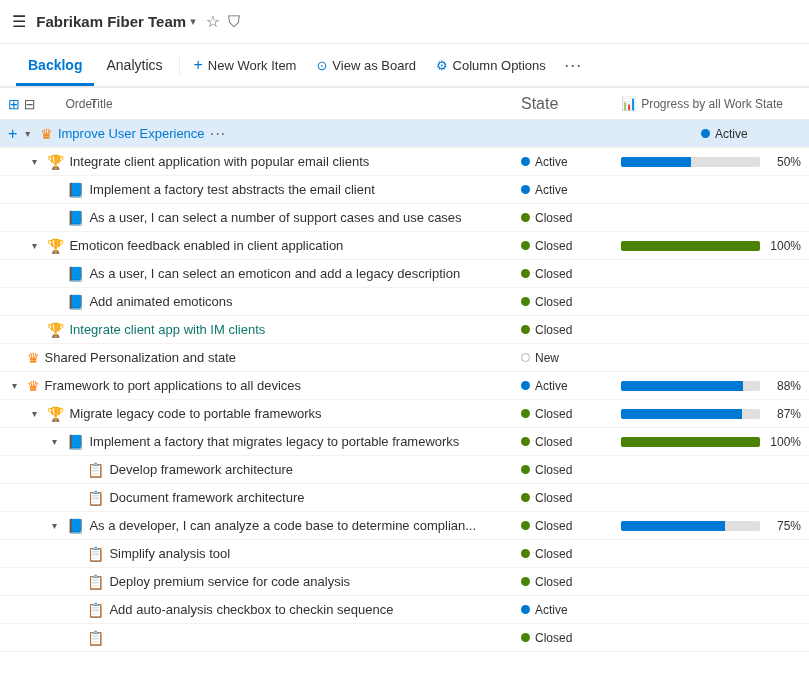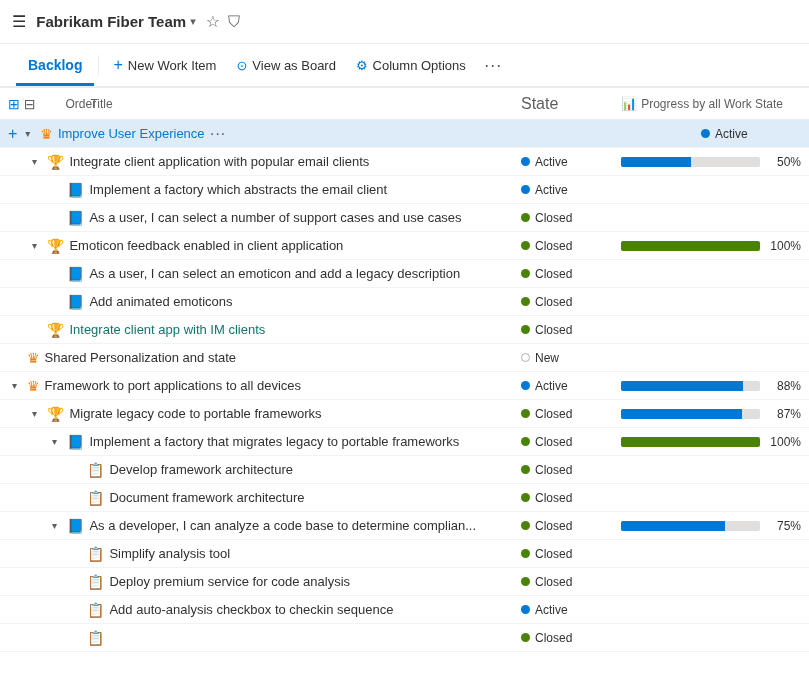--- a/index.html
+++ b/index.html
@@ -63,20 +63,21 @@
     <span class="team-name">Fabrikam Fiber Team</span>
     <span class="team-name-arrow">▾</span>
     <div class="top-bar-icons">
       <span>☆</span>
       <span>⛉</span>
     </div>
   </div>
 
   <div class="nav-bar">
     <a class="nav-item active">Backlog</a>
+    <a class="nav-item">Analytics</a>
     <div class="nav-divider"></div>
     <div class="nav-action">
       <span style="color:#0078d4;font-size:16px;">+</span>
       <span>New Work Item</span>
     </div>
     <div class="nav-action">
       <span style="color:#0078d4;">⊙</span>
       <span>View as Board</span>
     </div>
     <div class="nav-action">
@@ -131,21 +132,21 @@
         <div style="width:50%;height:100%;background:#0078d4;"></div>
       </div>
       <span class="progress-pct">50%</span>
 
     </div>
   </div>
       <div class="row">
     <div class="row-indent indent-2" style="display:flex;align-items:center;flex:1;min-width:0;padding-left:44px;">
       <span class="expand-toggle"></span>
       <span class="row-icon" style="color:#0078d4;font-size:14px;">📘</span>
-      <span class="row-title" style="color:#323130">Implement a factory which abstracts the email client</span>
+      <span class="row-title" style="color:#323130">Implement a factory test abstracts the email client</span>
 
     </div>
     <div class="row-state">
       <span class="state-dot" style="background:#0078d4;border:none;"></span>
       <span>Active</span>
     </div>
     <div class="row-progress">
       
     </div>
   </div>

